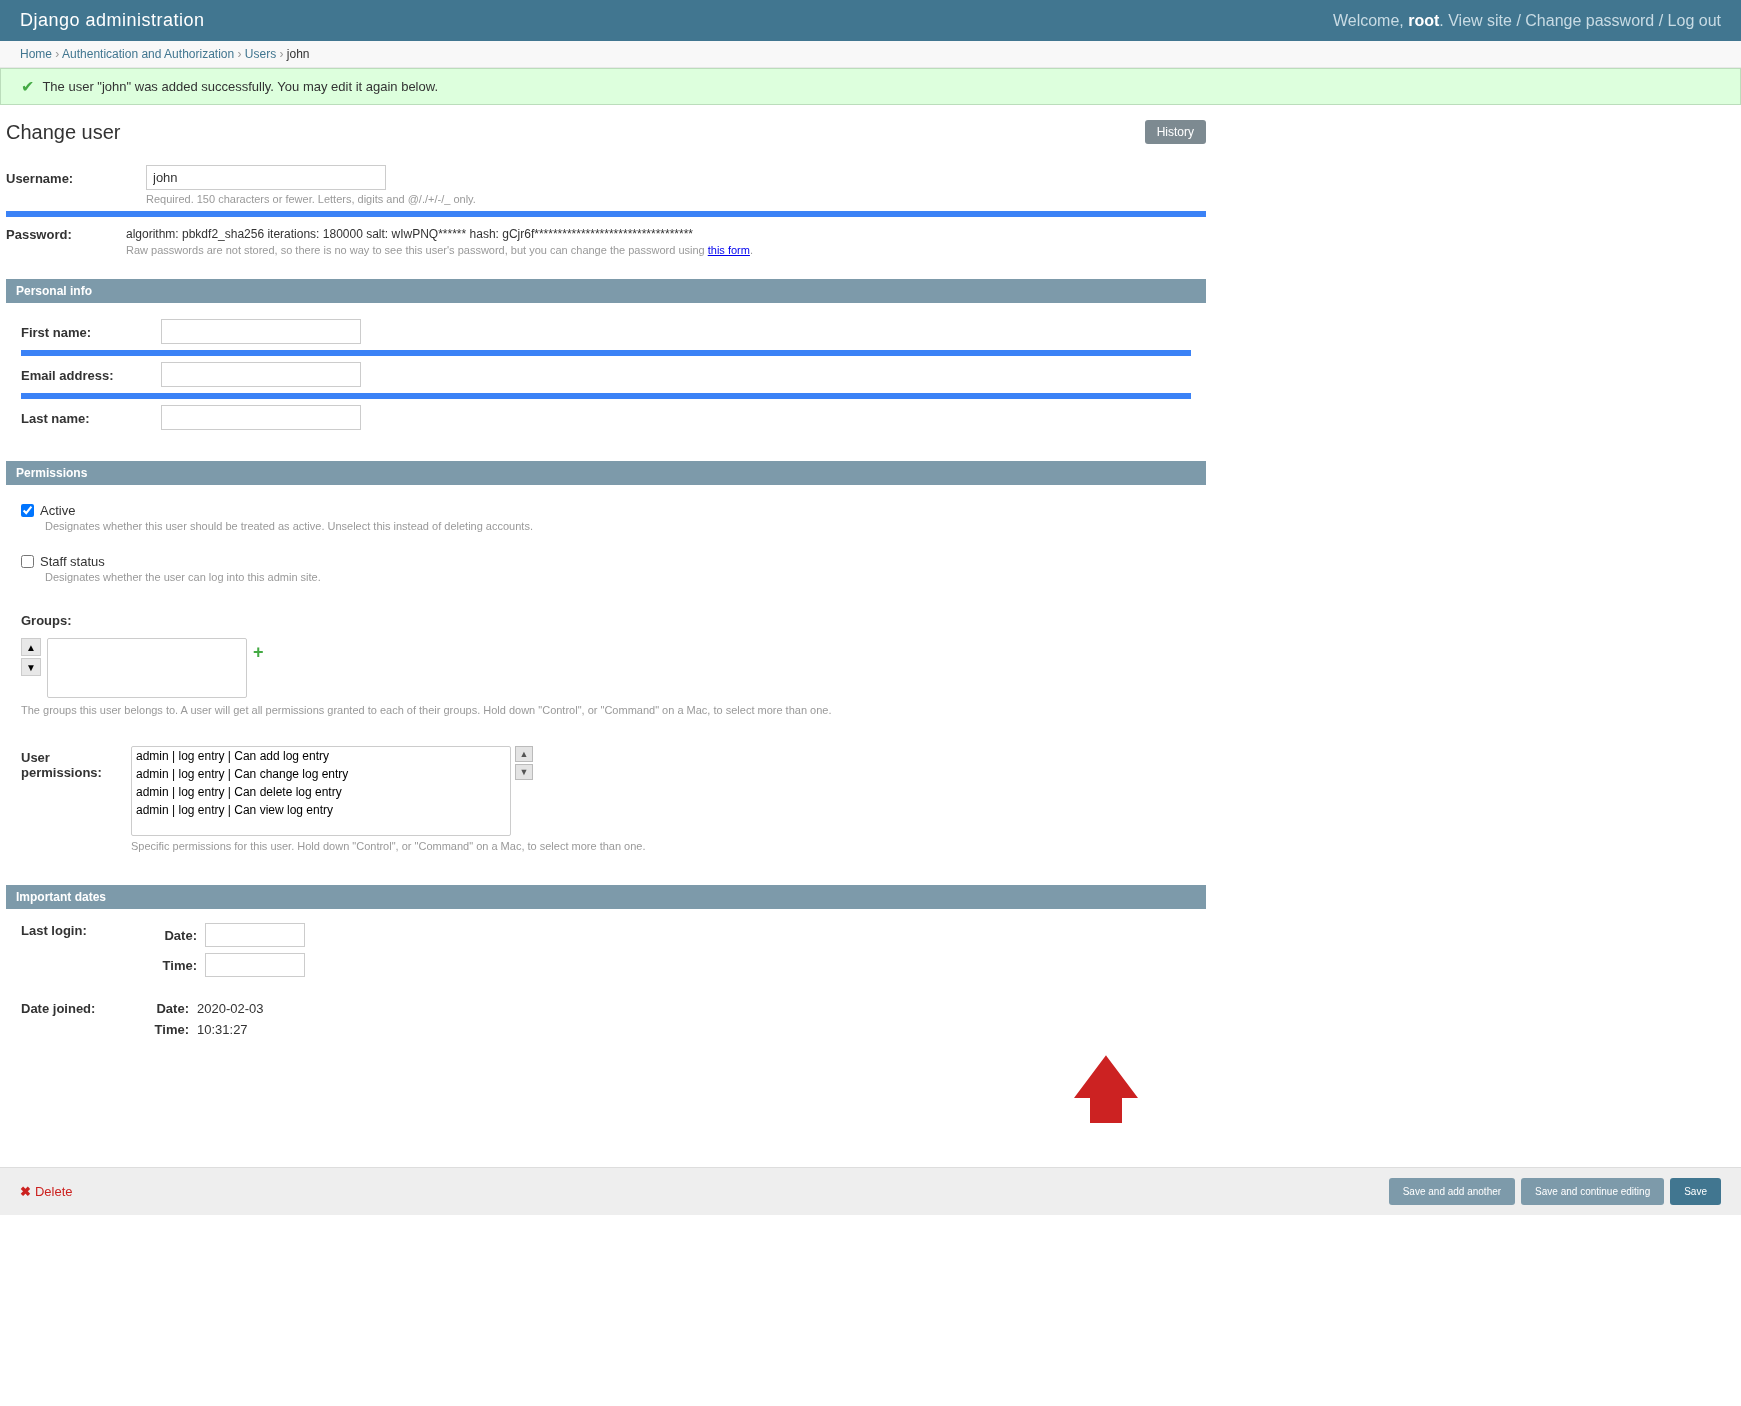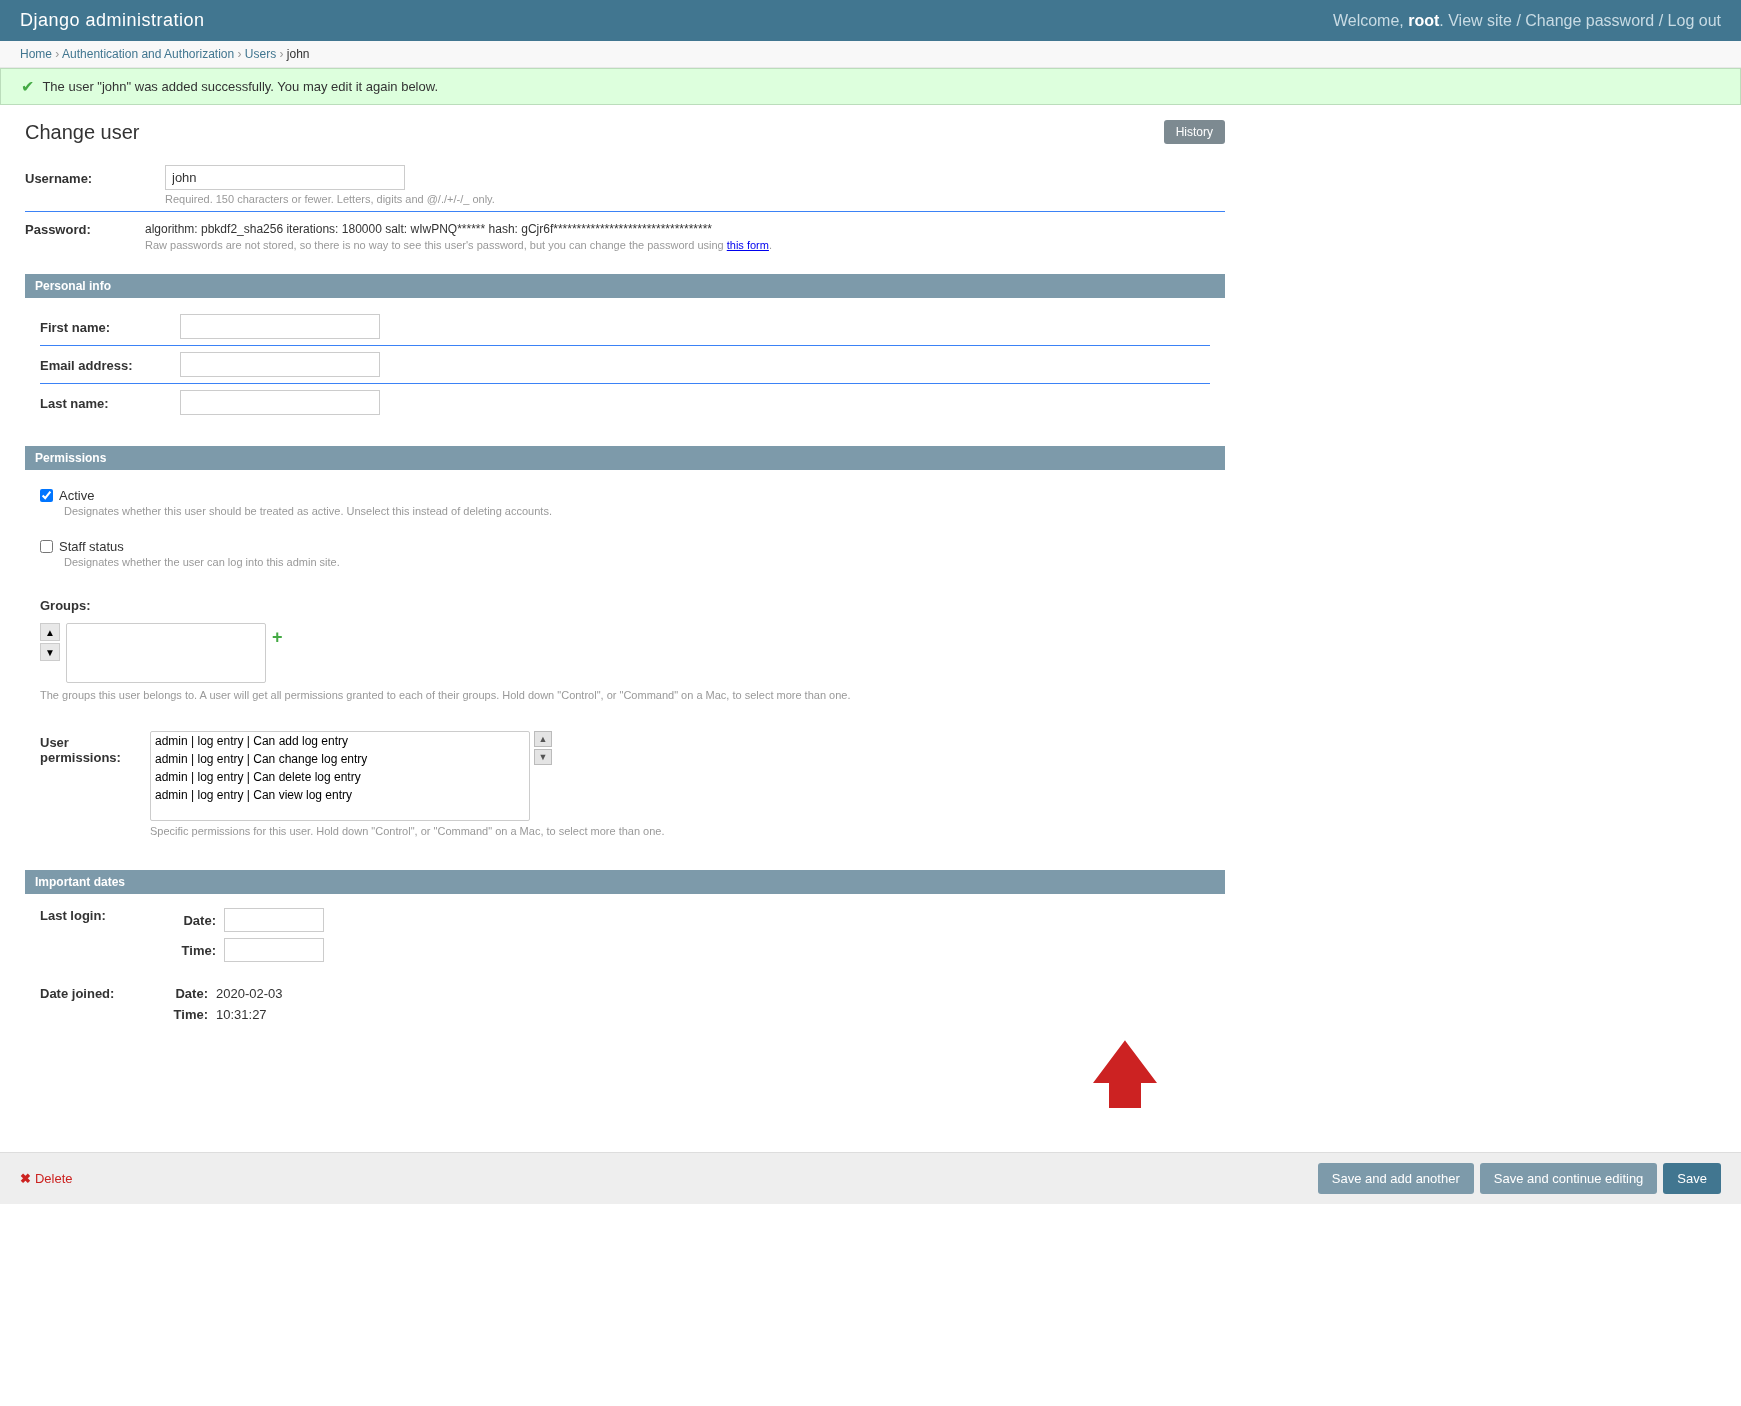--- a/index.html
+++ b/index.html
@@ -16,21 +16,21 @@
     #breadcrumb { background: #f8f8f8; padding: 6px 20px; border-bottom: 1px solid #e8e8e8; font-size: 12px; color: #999; }
     #breadcrumb a { color: #417690; text-decoration: none; }
     #breadcrumb span { color: #333; }
 
     
     .messagelist { padding: 0; margin: 0; }
     .success { background: #dfd; border: 1px solid #bdb; padding: 8px 20px; color: #333; font-size: 13px; display: flex; align-items: center; gap: 8px; }
     .success-icon { color: #4a4; font-size: 16px; }
 
     
-    #content { padding: 15px 20px 20px 25px; }
+    #content { padding: 15px 20px 20px 6px; }
 
     
     .page-title-row { display: flex; justify-content: space-between; align-items: center; margin-bottom: 15px; }
     .page-title-row h1 { font-size: 20px; font-weight: normal; color: #333; }
     .history-btn { background: #7d8a91; color: #fff; border: none; padding: 5px 12px; font-size: 12px; cursor: pointer; border-radius: 3px; text-decoration: none; }
 
     
     input[type="text"], input[type="password"], input[type="email"], input[type="date"], input[type="time"] {
       border: 1px solid #ccc; padding: 4px 6px; font-size: 13px; color: #333;
     }
@@ -75,29 +75,29 @@
     select { font-size: 12px; font-family: inherit; }
     select option { padding: 2px 4px; }
     .date-field-row { display: flex; align-items: center; gap: 8px; margin-bottom: 6px; }
     .date-field-label { font-weight: bold; width: 60px; text-align: right; }
     .date-field-value { font-size: 13px; color: #333; }
 
     
     #bottom-bar { background: #eee; border-top: 1px solid #ddd; padding: 10px 20px; display: flex; justify-content: space-between; align-items: center; margin-top: 20px; }
     .delete-link { color: #cc2220; text-decoration: none; font-size: 13px; display: flex; align-items: center; gap: 4px; }
     .action-buttons { display: flex; gap: 6px; }
-    .btn { padding: 8px 14px; font-size: 13px; border: none; cursor: pointer; border-radius: 3px; }
+    .btn { padding: 8px 14px; font-size: 10px; border: none; cursor: pointer; border-radius: 3px; }
     .btn-secondary { background: #7d9aaa; color: #fff; }
     .btn-primary { background: #417690; color: #fff; }
 
     
     .content-wrapper { max-width: 1200px; }
     .form-section-body { padding: 10px 15px; }
 
-    .inline-label-field { display: flex; align-items: flex-start; padding: 6px 0; border-bottom: 1px solid #3b82f6; }
+    .inline-label-field { display: flex; align-items: flex-start; padding: 6px 0; border-bottom: 6px solid #3b82f6; }
     .inline-label-field:last-child { border-bottom: none; }
 
     .label-col { font-weight: bold; width: 140px; flex-shrink: 0; padding-top: 6px; }
     .field-col { flex: 1; }
 
     .field-col input[type="text"] { font-size: 13px; }
 
     .permissions-section { padding: 10px 15px; }
 
     .important-dates-body { padding: 10px 15px; }

